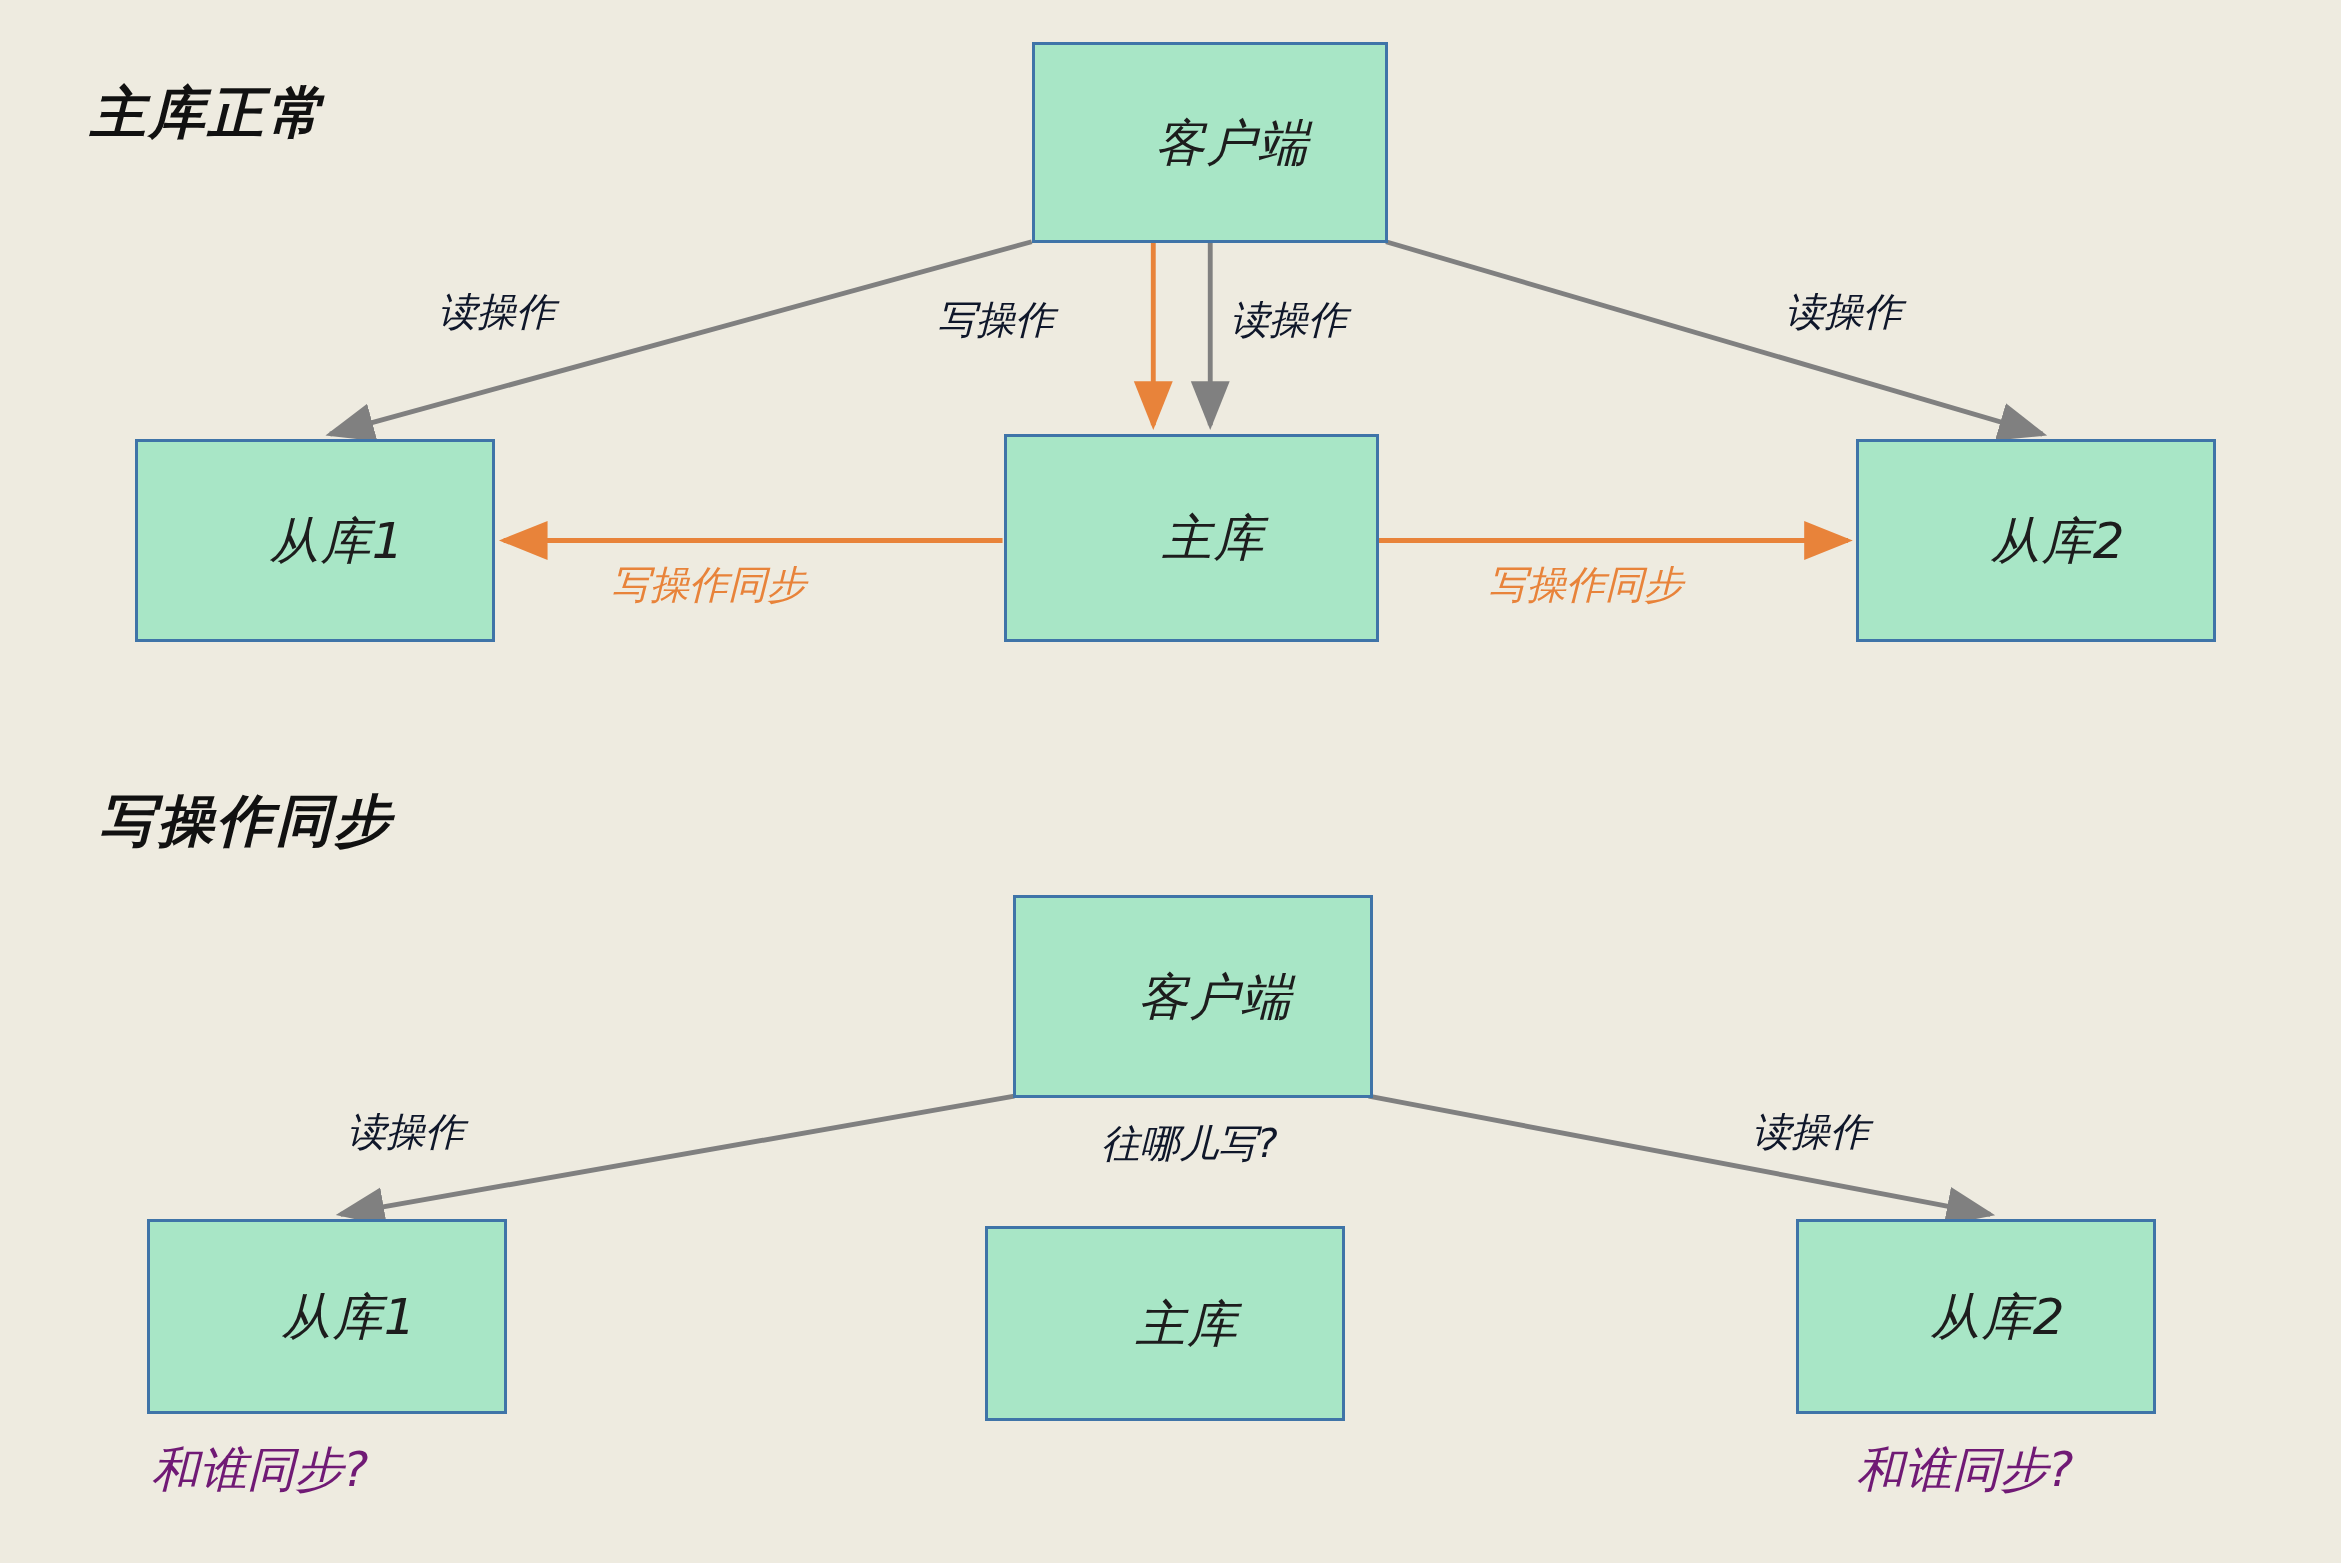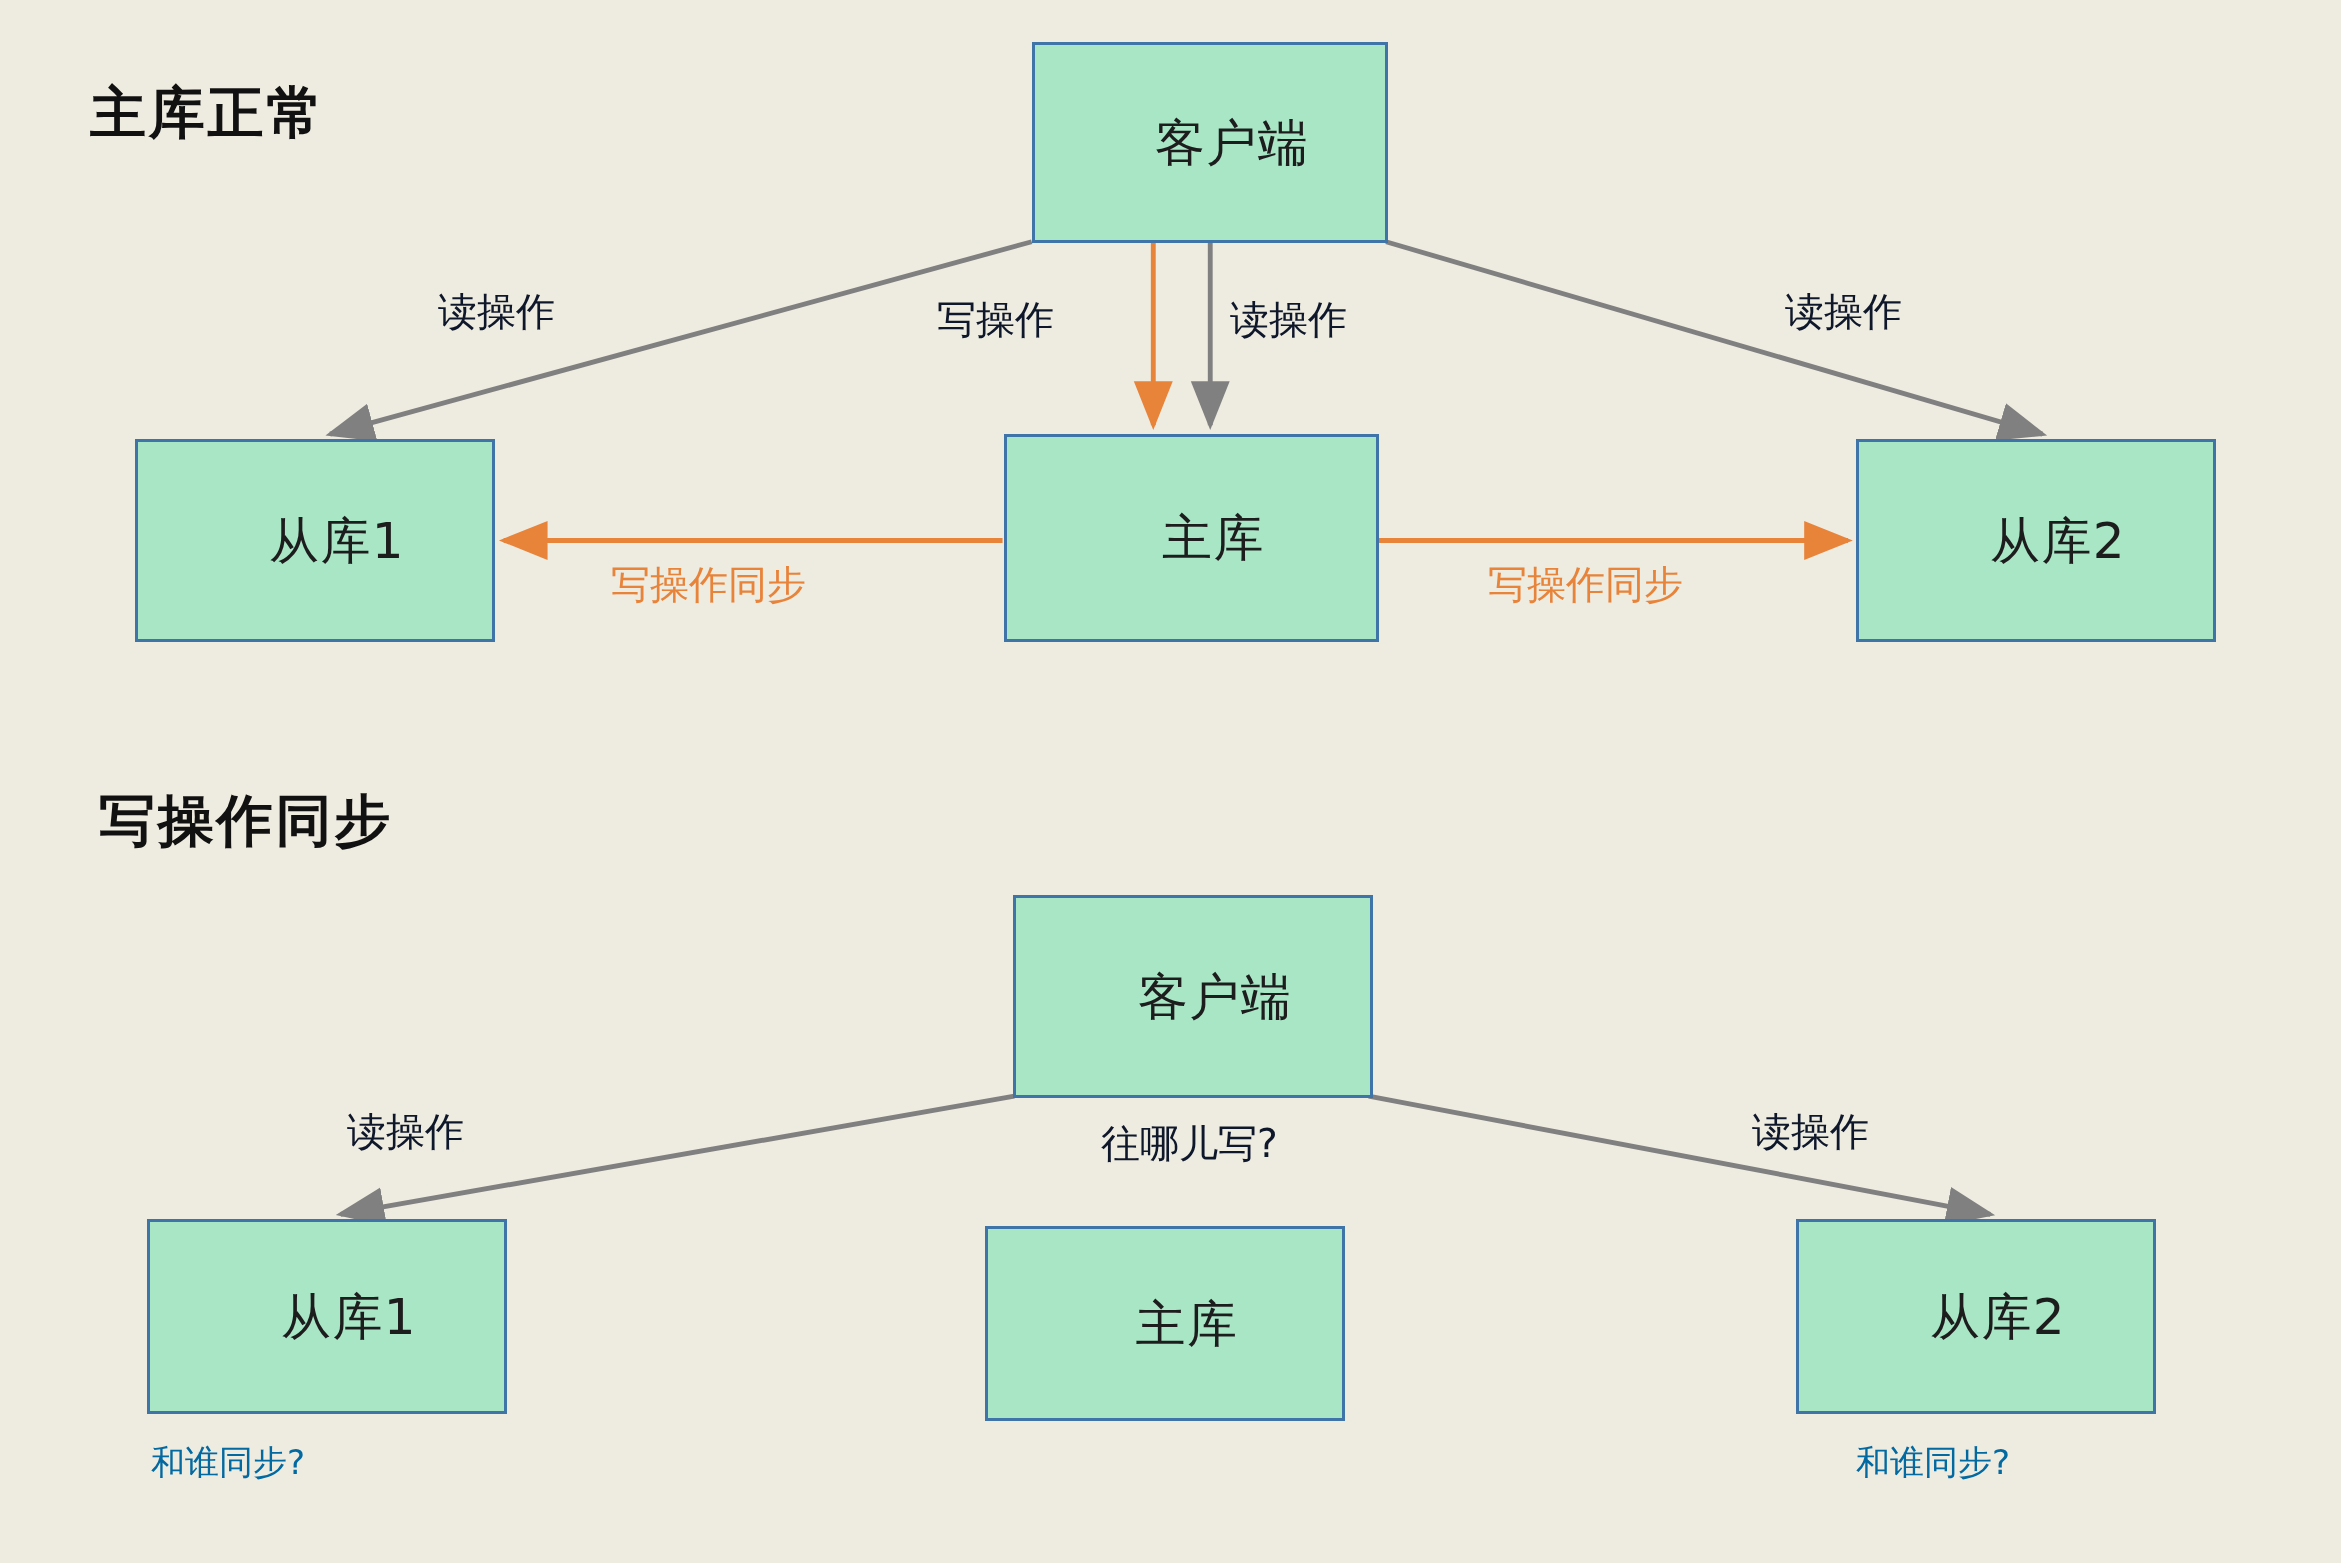--- a/index.html
+++ b/index.html
@@ -8,20 +8,21 @@
     padding: 0;
     background: #eeebe0;
   }
   #stage {
     position: relative;
     width: 2342px;
     height: 1563px;
     background: #eeebe0;
     overflow: hidden;
     font-family: "DejaVu Sans", "Liberation Sans", sans-serif;
+    font-style: italic;
   }
   #wires {
     position: absolute;
     left: 0; top: 0;
     width: 2342px;
     height: 1563px;
     pointer-events: none;
   }
   .node {
     position: absolute;
@@ -57,22 +58,22 @@
     white-space: nowrap;
     z-index: 4;
     line-height: 1;
   }
   .edge-label.orange {
     color: #e8833a;
     margin-top: 8px;
   }
   .note-label {
     position: absolute;
-    font-size: 34px;
-    color: #0369a1;
+    font-size: 48px;
+    color: #701a75;
     white-space: nowrap;
     z-index: 4;
     line-height: 1;
   }
 </style>
 </head>
 <body>
 
 <div id="stage">
 

